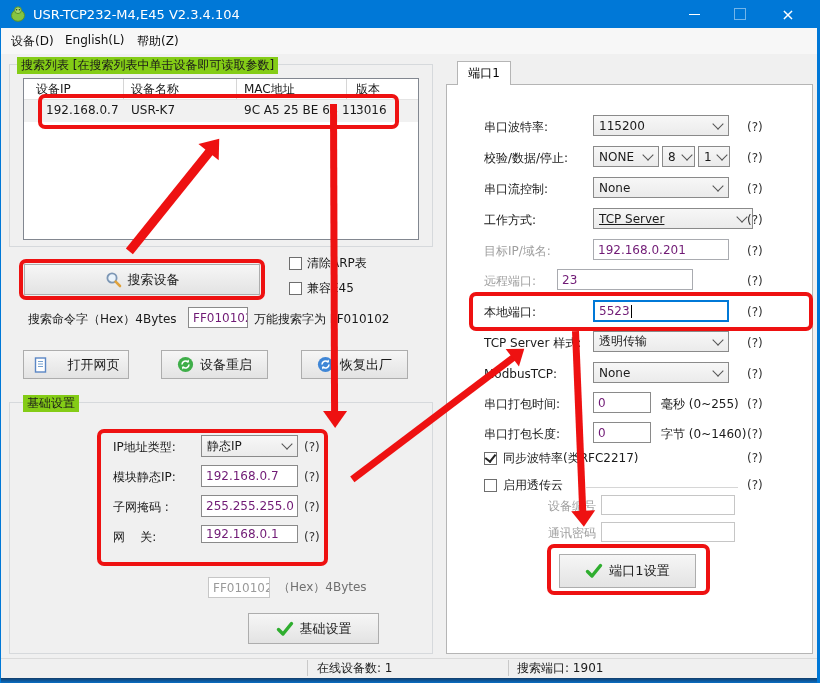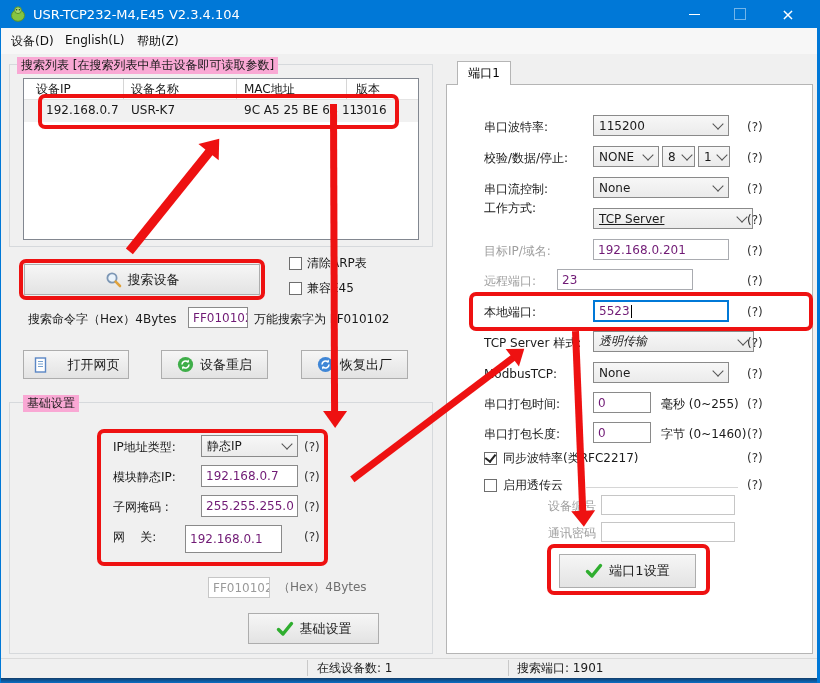--- a/index.html
+++ b/index.html
@@ -12,21 +12,21 @@
   .tbtn{position:absolute;top:0;height:28px;display:flex;align-items:center;justify-content:center;color:#fff;}
   
   .menubar{position:absolute;left:0;top:28px;right:0;height:26px;background:#f7f7f7;}
   .menuitem{position:absolute;top:5px;font-size:12px;color:#111;white-space:pre;}
   
   .t{position:absolute;font-size:12px;color:#1a1a1a;white-space:pre;line-height:15px;}
   .t.gray{color:#9e9e9e;}
   .t.dim{color:#707070;}
   .help{position:absolute;font-size:12px;color:#333;white-space:pre;}
   .grp{position:absolute;border:1px solid #d6d9dc;box-sizing:border-box;}
-  .grplbl{position:absolute;background:#f9a8d4;padding:0 4px;font-size:12px;color:#1a1a1a;z-index:2;white-space:pre;}
+  .grplbl{position:absolute;background:#84cc16;padding:0 4px;font-size:12px;color:#1a1a1a;z-index:2;white-space:pre;}
   .btn{position:absolute;box-sizing:border-box;background:linear-gradient(#f6f6f6,#e3e3e3);border:1px solid #adadad;
        display:flex;align-items:center;justify-content:center;gap:6px;font-size:13px;color:#1a1a1a;white-space:pre;}
   .inp{position:absolute;box-sizing:border-box;border:1px solid #8a8a8a;background:#fff;display:flex;align-items:center;
        padding:0 4px;font-size:12px;color:#701a75;white-space:pre;overflow:hidden;}
   .inp.soft{border-color:#a9abb0;}
   .inp.dis{border-color:#c6c6c6;color:#9a9a9a;}
   .inp.focus{border:2px solid #0078d7;}
   .caret{width:1px;height:13px;background:#000;margin-left:1px;}
   .cmb{position:absolute;box-sizing:border-box;border:1px solid #8a8a8a;background:linear-gradient(#f7f7f7,#ebebeb);
        display:flex;align-items:center;padding:0 18px 0 5px;font-size:12px;color:#1a1a1a;white-space:pre;overflow:hidden;}
@@ -167,21 +167,21 @@
   </div>
   <span class="help" style="left:303px;top:470px;">(?)</span>
 
   <span class="t" style="left:112px;top:500px;">子网掩码 :</span>
   <div class="inp" style="left:200px;top:495px;width:97px;height:22px;">
     <span>255.255.255.0</span>
   </div>
   <span class="help" style="left:303px;top:500px;">(?)</span>
 
   <span class="t" style="left:112px;top:530px;">网    关:</span>
-  <div class="inp" style="left:184px;top:525px;width:97px;height:28px;">
+  <div class="inp" style="left:200px;top:525px;width:97px;height:18px;">
     <span>192.168.0.1</span>
   </div>
   <span class="help" style="left:303px;top:530px;">(?)</span>
 
   <div class="inp dis" style="left:207px;top:577px;width:62px;height:21px;">
     <span>FF010102</span>
   </div>
   <span class="t dim" style="left:277px;top:580px;">（Hex）4Bytes</span>
 
   <div class="btn" style="left:247px;top:613px;width:131px;height:31px;">
@@ -213,21 +213,21 @@
     <span>1</span><i class="chev" style="right:3px;"></i>
   </div>
   <span class="help" style="left:746px;top:151px;">(?)</span>
 
   <span class="t" style="left:483px;top:182px;">串口流控制:</span>
   <div class="cmb" style="left:592px;top:177px;width:136px;height:21px;">
     <span>None</span><i class="chev"></i>
   </div>
   <span class="help" style="left:746px;top:182px;">(?)</span>
 
-  <span class="t" style="left:483px;top:201px;">工作方式:</span>
+  <span class="t" style="left:483px;top:213px;">工作方式:</span>
   <div class="cmb" style="left:592px;top:208px;width:160px;height:21px;text-decoration:underline;">
     <span>TCP Server</span><i class="chev"></i>
   </div>
   <span class="help" style="left:746px;top:213px;">(?)</span>
 
   <span class="t gray" style="left:483px;top:244px;">目标IP/域名:</span>
   <div class="inp soft" style="left:592px;top:239px;width:136px;height:21px;">
     <span>192.168.0.201</span>
   </div>
   <span class="help" style="left:746px;top:244px;">(?)</span>
@@ -239,21 +239,21 @@
   <span class="help" style="left:746px;top:274px;">(?)</span>
 
   <span class="t" style="left:483px;top:305px;">本地端口:</span>
   <div class="inp focus" style="left:592px;top:300px;width:136px;height:22px;">
     <span>5523</span>
     <span class="caret"></span>
   </div>
   <span class="help" style="left:746px;top:305px;">(?)</span>
 
   <span class="t" style="left:483px;top:336px;">TCP Server 样式:</span>
-  <div class="cmb" style="left:592px;top:331px;width:161px;height:21px;font-style:italic;">
+  <div class="cmb" style="left:592px;top:331px;width:136px;height:21px;">
     <span>透明传输</span><i class="chev"></i>
   </div>
   <span class="help" style="left:746px;top:336px;">(?)</span>
 
   <span class="t" style="left:483px;top:367px;">ModbusTCP:</span>
   <div class="cmb" style="left:592px;top:362px;width:136px;height:21px;">
     <span>None</span><i class="chev"></i>
   </div>
   <span class="help" style="left:746px;top:367px;">(?)</span>
 

